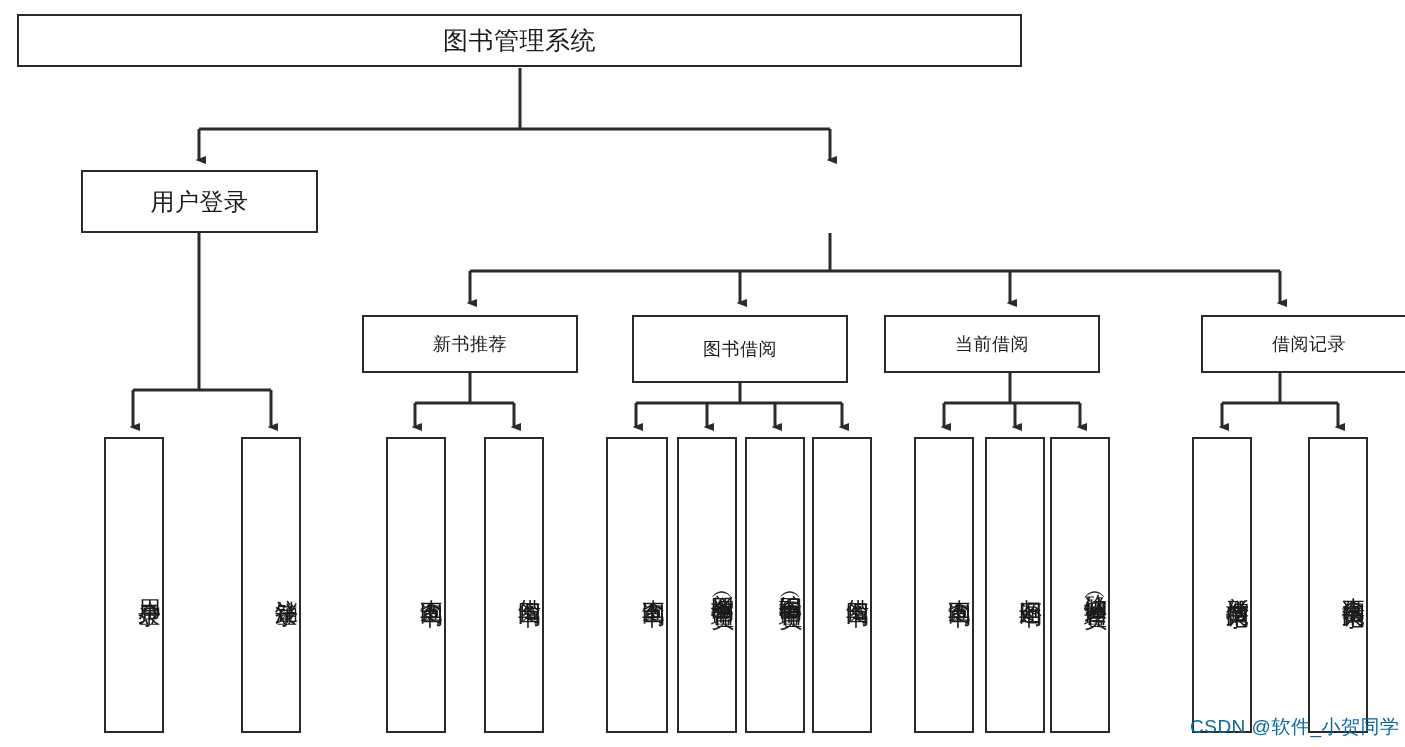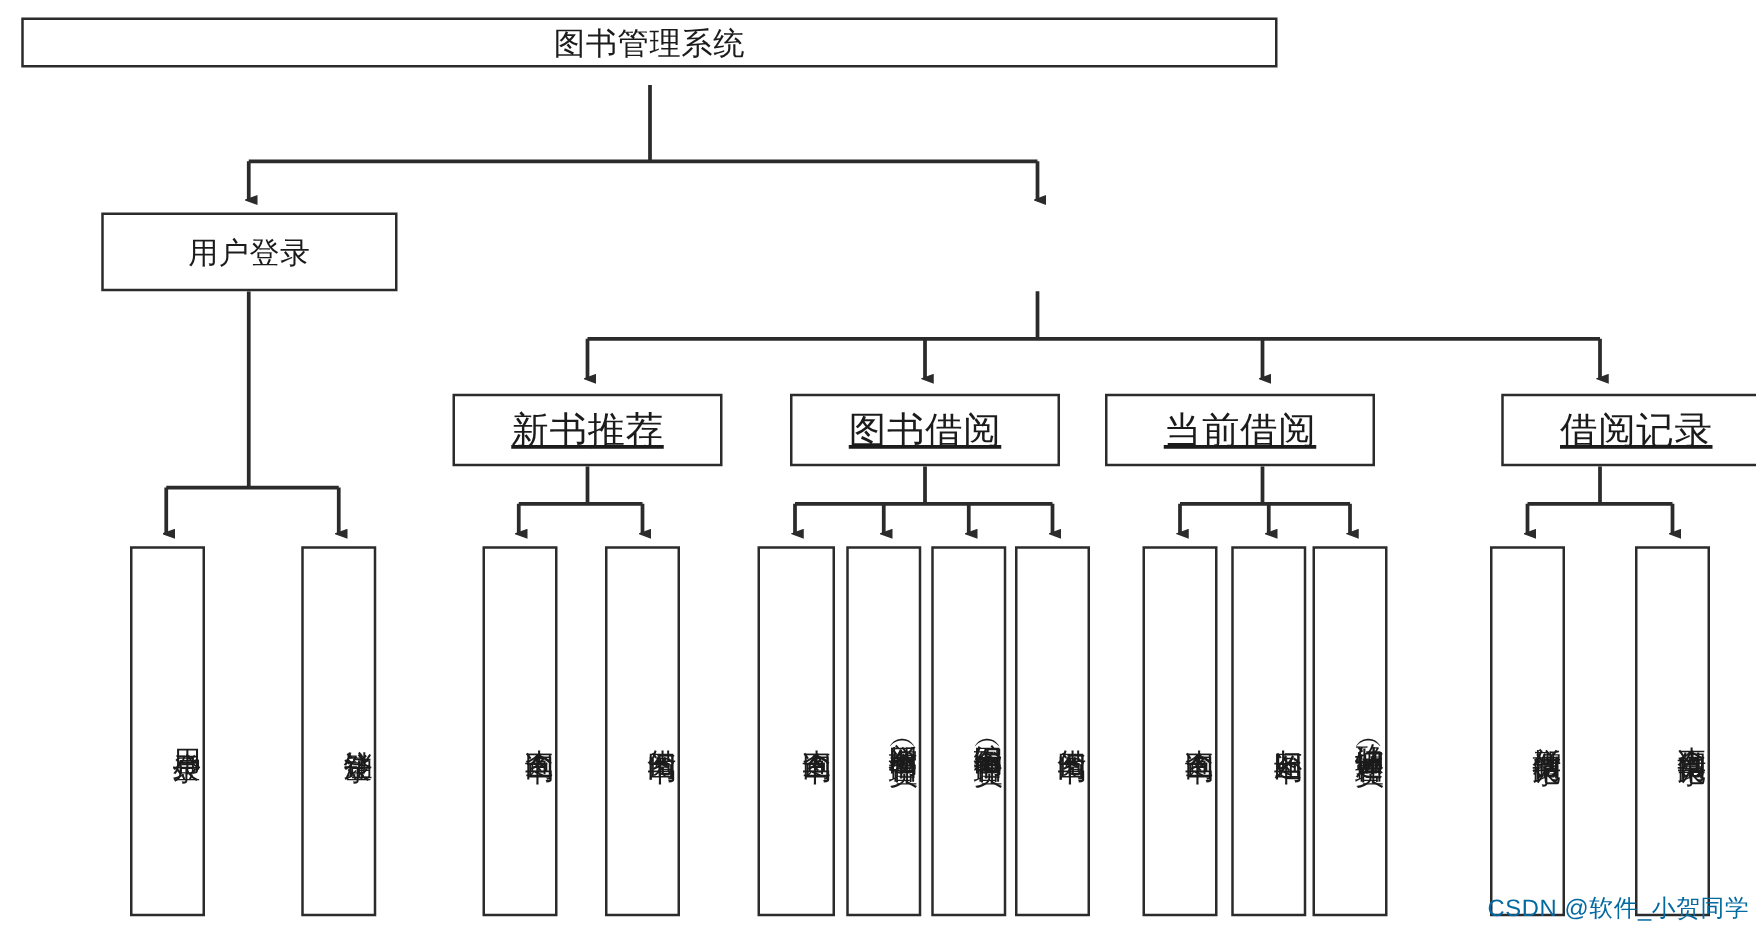--- a/index.html
+++ b/index.html
@@ -28,22 +28,21 @@
     color: #1b1b1b;
     letter-spacing: 0.5px;
   }
   .node.root {
     font-size: 25px;
   }
   .node.level2 {
     font-size: 24px;
   }
   .node.level3 {
-    font-size: 30px;
-    text-decoration: underline;
+    font-size: 18px;
   }
   .node.leaf {
     font-size: 23px;
     writing-mode: vertical-rl;
     text-orientation: upright;
     padding: 10px 0;
     align-items: flex-start;
     justify-content: center;
     line-height: 1.06;
     letter-spacing: 2px;
@@ -115,26 +114,26 @@
       <path d="M1015,403 L1015,427" marker-end="url(#arrow)"></path>
       <path d="M1080,403 L1080,427" marker-end="url(#arrow)"></path>
 
       <path d="M1280,373 L1280,403"></path>
       <path d="M1222,403 L1338,403"></path>
       <path d="M1222,403 L1222,427" marker-end="url(#arrow)"></path>
       <path d="M1338,403 L1338,427" marker-end="url(#arrow)"></path>
     </g>
   </svg>
 
-  <div class="node root" style="left:17px; top:14px; width:1005px; height:40px;">图书管理系统</div>
+  <div class="node root" style="left:17px; top:14px; width:1005px; height:53px;">图书管理系统</div>
 
   <div class="node level2" style="left:81px; top:170px; width:237px; height:63px;">用户登录</div>
 
   <div class="node level3" style="left:362px; top:315px; width:216px; height:58px;">新书推荐</div>
-  <div class="node level3" style="left:632px; top:315px; width:216px; height:58px;">图书借阅</div>
+  <div class="node level3" style="left:632px; top:315px; width:216px; height:68px;">图书借阅</div>
   <div class="node level3" style="left:884px; top:315px; width:216px; height:58px;">当前借阅</div>
   <div class="node level3" style="left:1172px; top:315px; width:216px; height:58px;margin-left:29px;">借阅记录</div>
 
   <div class="node leaf" style="left:104px; top:437px; width:60px; height:296px;">用户登录</div>
   <div class="node leaf" style="left:241px; top:437px; width:60px; height:296px;">注销登录</div>
 
   <div class="node leaf" style="left:386px; top:437px; width:60px; height:296px;">查询图书</div>
   <div class="node leaf" style="left:484px; top:437px; width:60px; height:296px;">借阅图书</div>
 
   <div class="node leaf" style="left:606px; top:437px; width:62px; height:296px;">查询图书</div>

